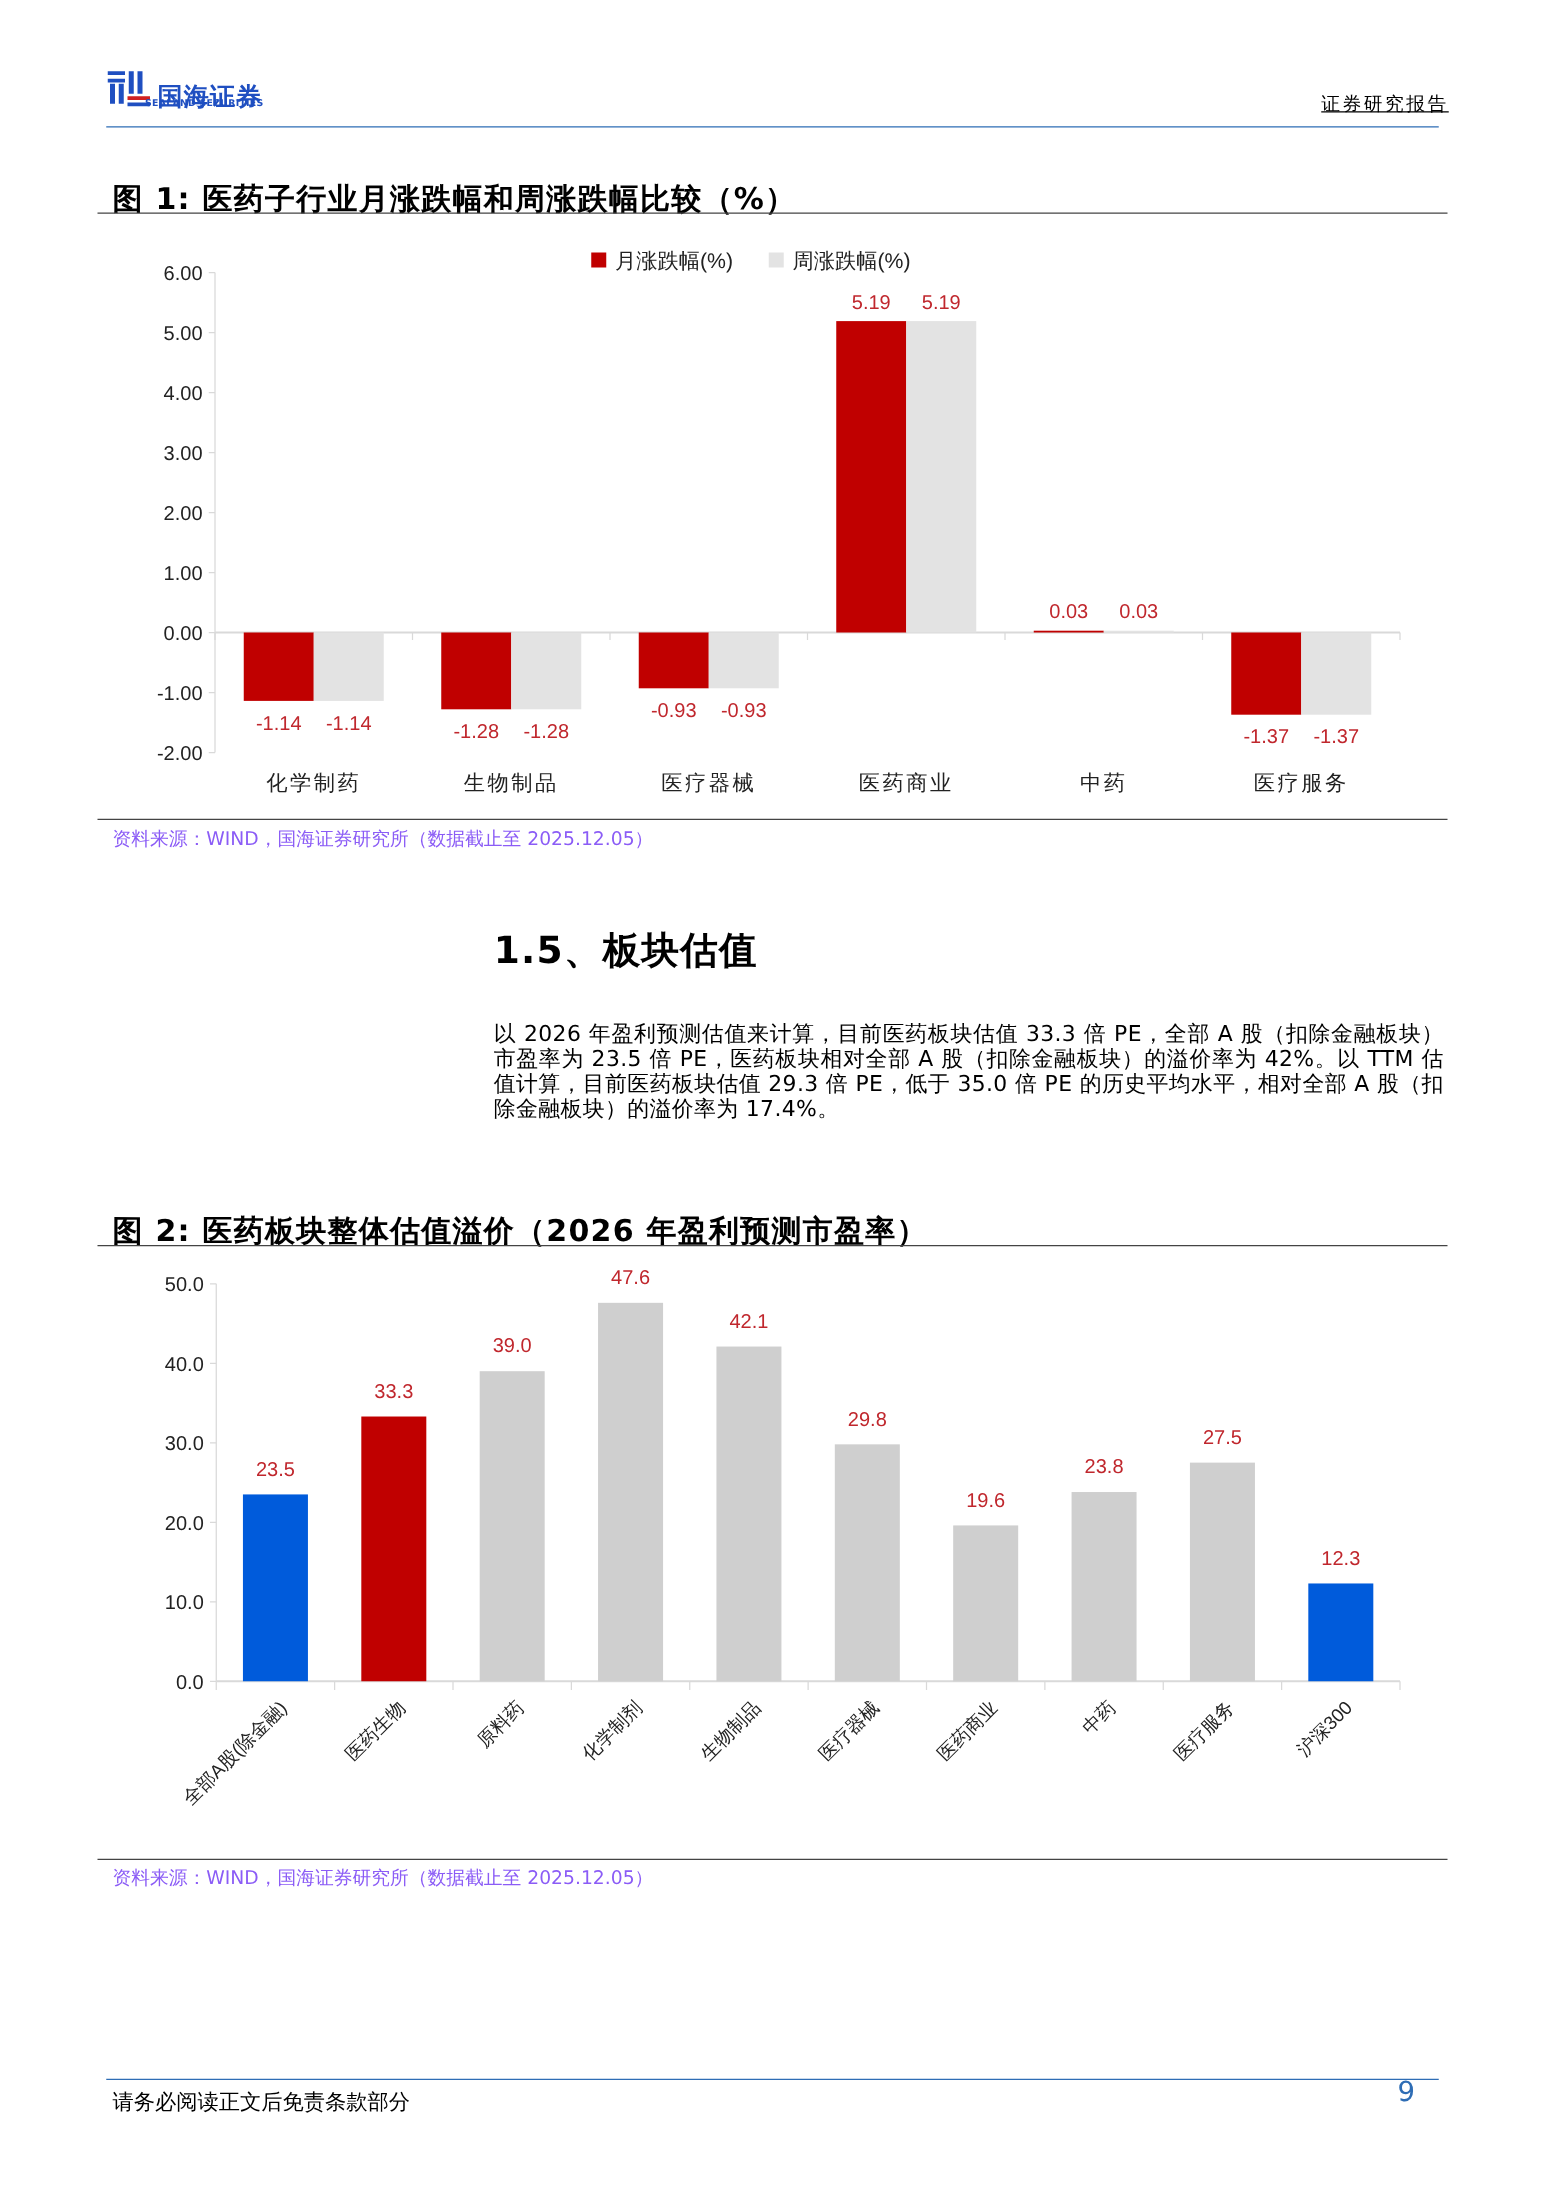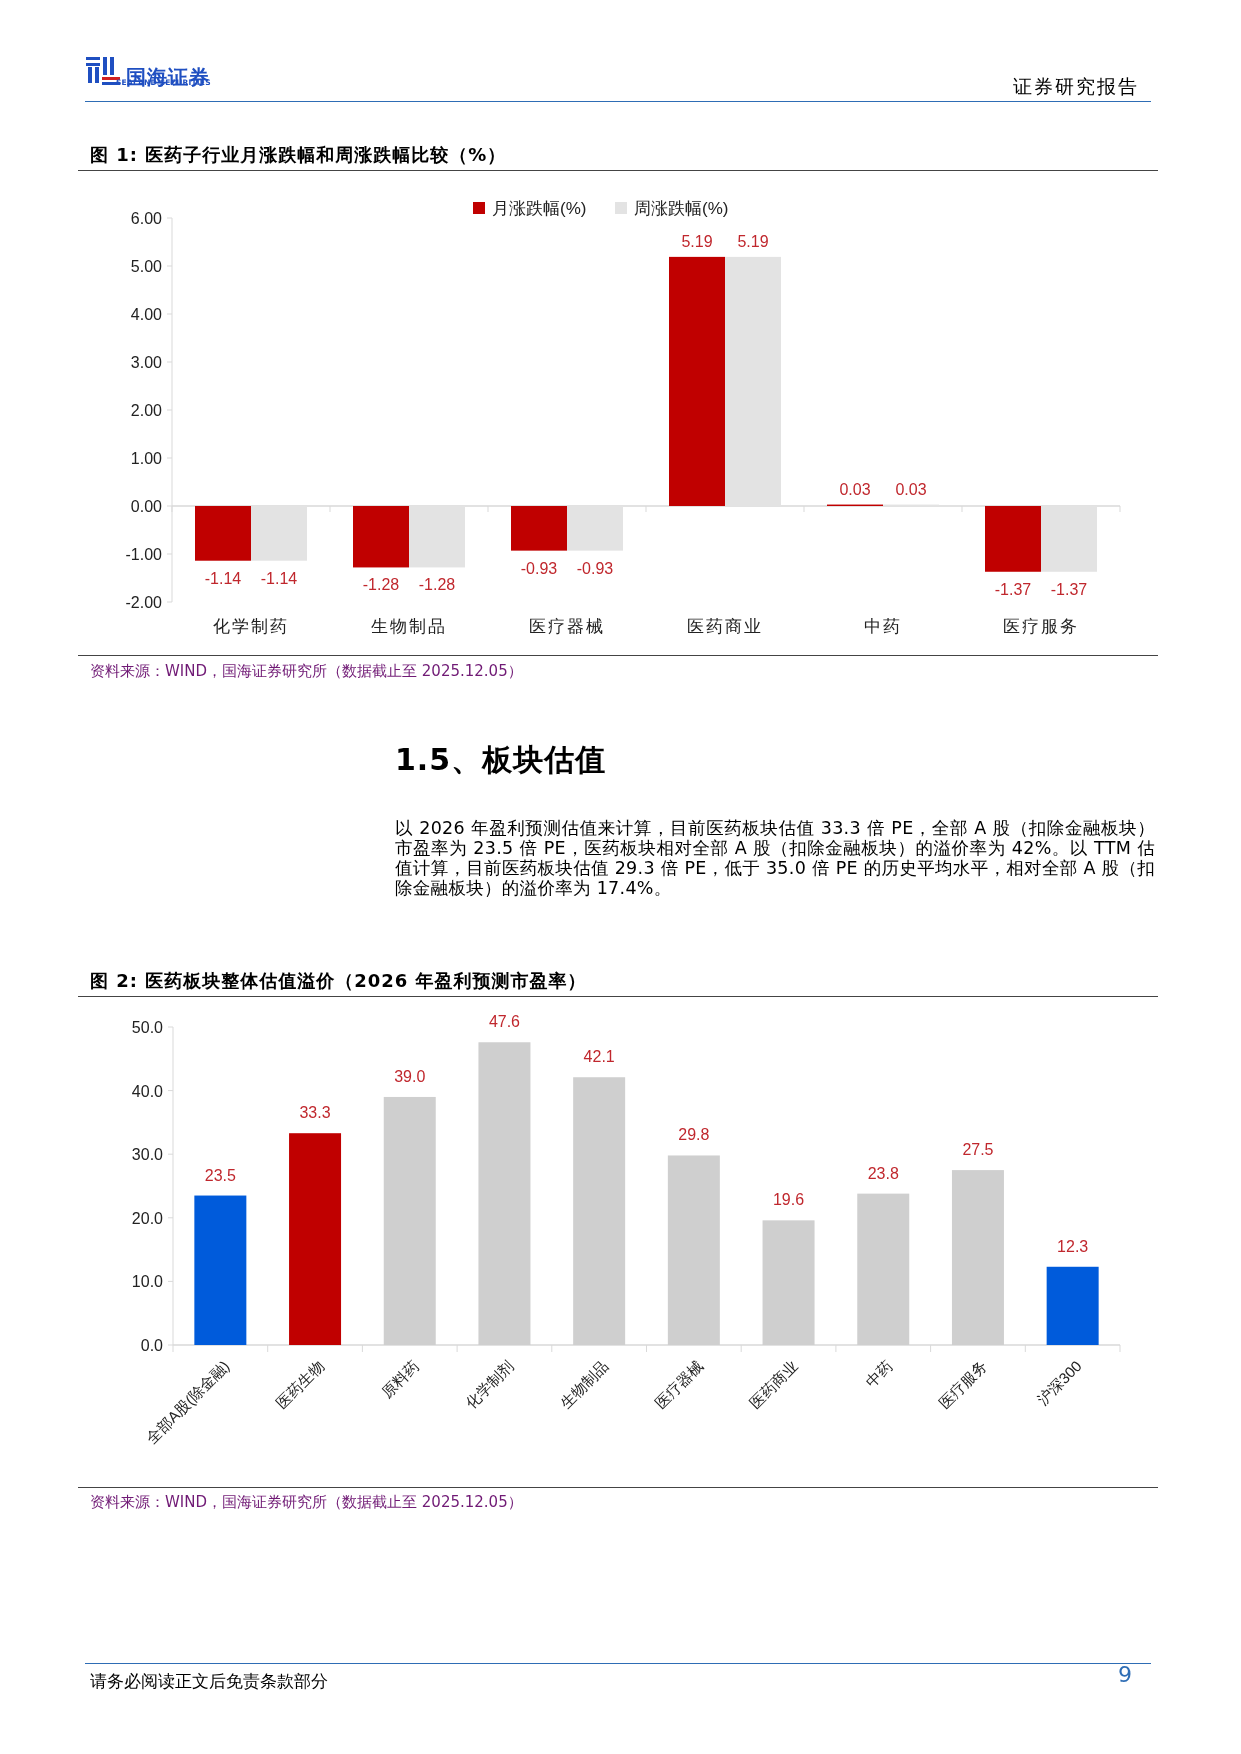--- a/index.html
+++ b/index.html
@@ -2,25 +2,25 @@
 <html><head>
 <meta charset="utf-8">
 <style>
   html, body { margin: 0; padding: 0; background: #ffffff; }
   body { width: 1241px; height: 1754px; position: relative; overflow: hidden;
          font-family: "DejaVu Sans", "Liberation Sans", sans-serif; color: #000; }
   .abs { position: absolute; }
   .logo-mark { left: 86px; top: 55px; width: 34px; height: 32px; }
   .logo-cn { left: 126px; top: 52px; font-size: 20px; font-weight: bold; color: #1f4fc1; letter-spacing: 1px; margin-top: 12px; }
   .logo-en { left: 116px; top: 78px; font-size: 7.5px; font-weight: bold; color: #1f4fc1; letter-spacing: 0.2px; }
-  .report-type { right: 102px; top: 74px; font-size: 19px; font-family: "DejaVu Serif", serif; letter-spacing: 2px; }
+  .report-type { right: 82px; top: 74px; font-size: 15px; font-family: "DejaVu Serif", serif; letter-spacing: 2px; text-decoration: underline; }
   .hline { height: 0; border-top: 1.5px solid #2e6db5; }
-  .fig-title { left: 90px; font-size: 18px; font-weight: bold; letter-spacing: 1px; }
+  .fig-title { left: 90px; font-size: 24px; font-weight: bold; letter-spacing: 1px; }
   .rule { height: 0; border-top: 1.5px solid #444; left: 78px; width: 1080px; }
-  .source { left: 90px; font-size: 15px; color: #701a75; }
+  .source { left: 90px; font-size: 15px; color: #8b5cf6; }
   .section-h { left: 395px; top: 740px; font-size: 30px; font-weight: bold; letter-spacing: 1px; text-align: right; }
   .para { left: 395px; top: 818px; width: 760px; font-size: 17.5px; line-height: 20px; text-align: justify; letter-spacing: 0.3px; }
   .footer-text { left: 90px; top: 1670px; font-size: 17px; font-family: "DejaVu Serif", serif; }
   .page-num { left: 1118px; top: 1662px; font-size: 22px; color: #2e6db5; }
   svg text { font-family: "Liberation Sans", "DejaVu Sans", sans-serif; }
 </style>
 </head>
 <body>
 
 <div class="abs logo-mark">

